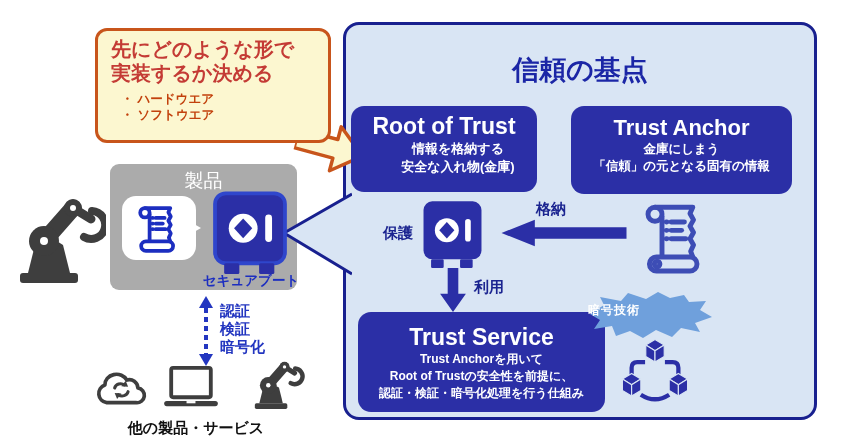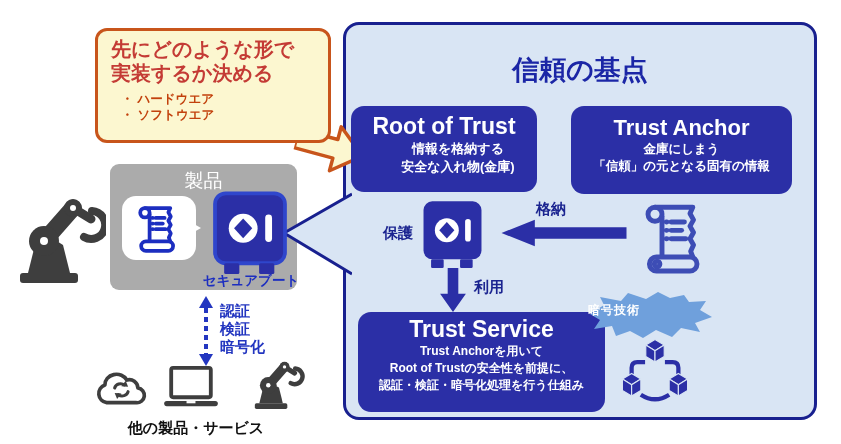--- a/index.html
+++ b/index.html
@@ -42,21 +42,21 @@
 
   .bluebox{background:var(--dark-blue);border-radius:13px;color:#fff;text-align:center;z-index:4;}
   .bluebox .bb-title{font-weight:700;}
   .bluebox .bb-line{font-weight:700;line-height:1.35;}
   .rot-box{left:351px;top:106px;width:186px;height:86px;padding-top:7px;}
   .rot-box .bb-title{font-size:23px;}
   .rot-box .bb-line{font-size:13px;margin-left:28px;}
   .ta-box{left:571px;top:106px;width:221px;height:88px;padding-top:9px;}
   .ta-box .bb-title{font-size:22px;}
   .ta-box .bb-line{font-size:12.5px;}
-  .ts-box{left:358px;top:312px;width:247px;height:100px;padding-top:4px;}
+  .ts-box{left:358px;top:312px;width:247px;height:100px;padding-top:12px;}
   .ts-box .bb-title{font-size:23px;}
   .ts-box .bb-line{font-size:12px;line-height:1.4;}
 
   .blue-label{color:var(--label-blue);font-weight:700;font-size:15px;z-index:5;}
   .hogo{left:383px;top:224px;}
   .kakunou{left:536px;top:200px;}
   .riyou{left:474px;top:278px;}
 
   .panel-safe{left:421px;top:197px;width:63px;height:76px;z-index:4;}
   .store-arrow{left:494px;top:218px;width:140px;height:30px;z-index:4;}

